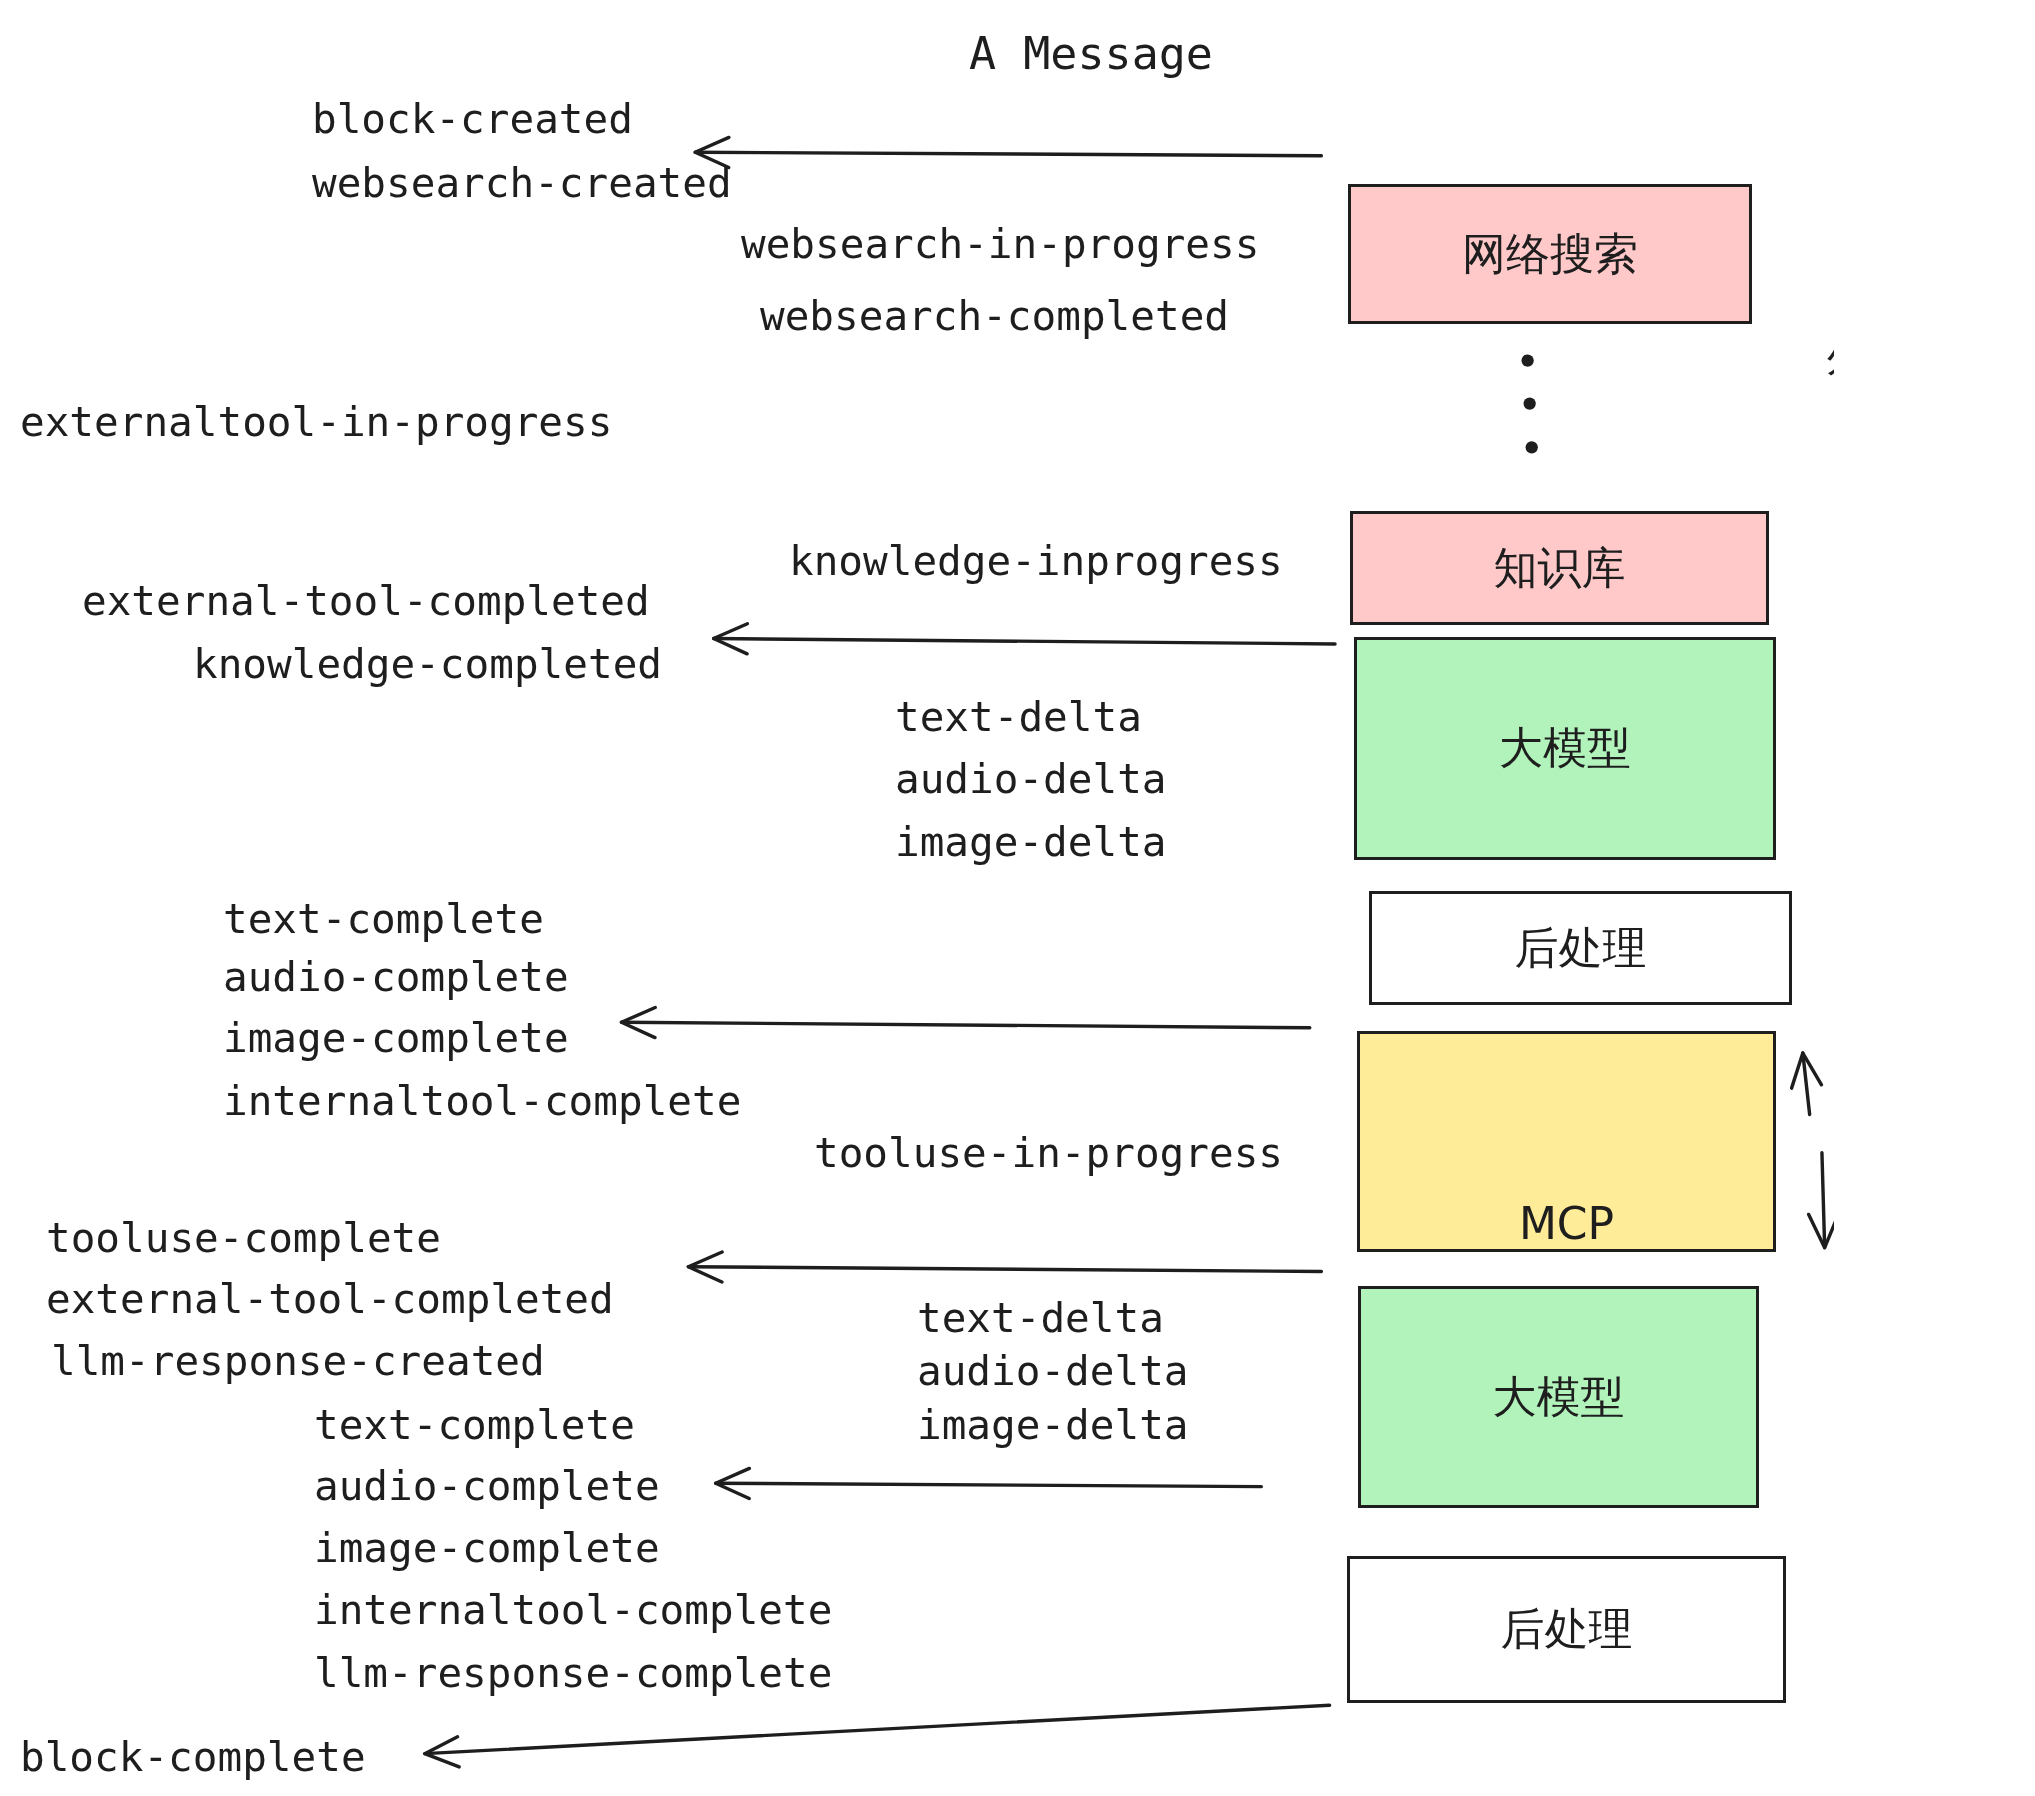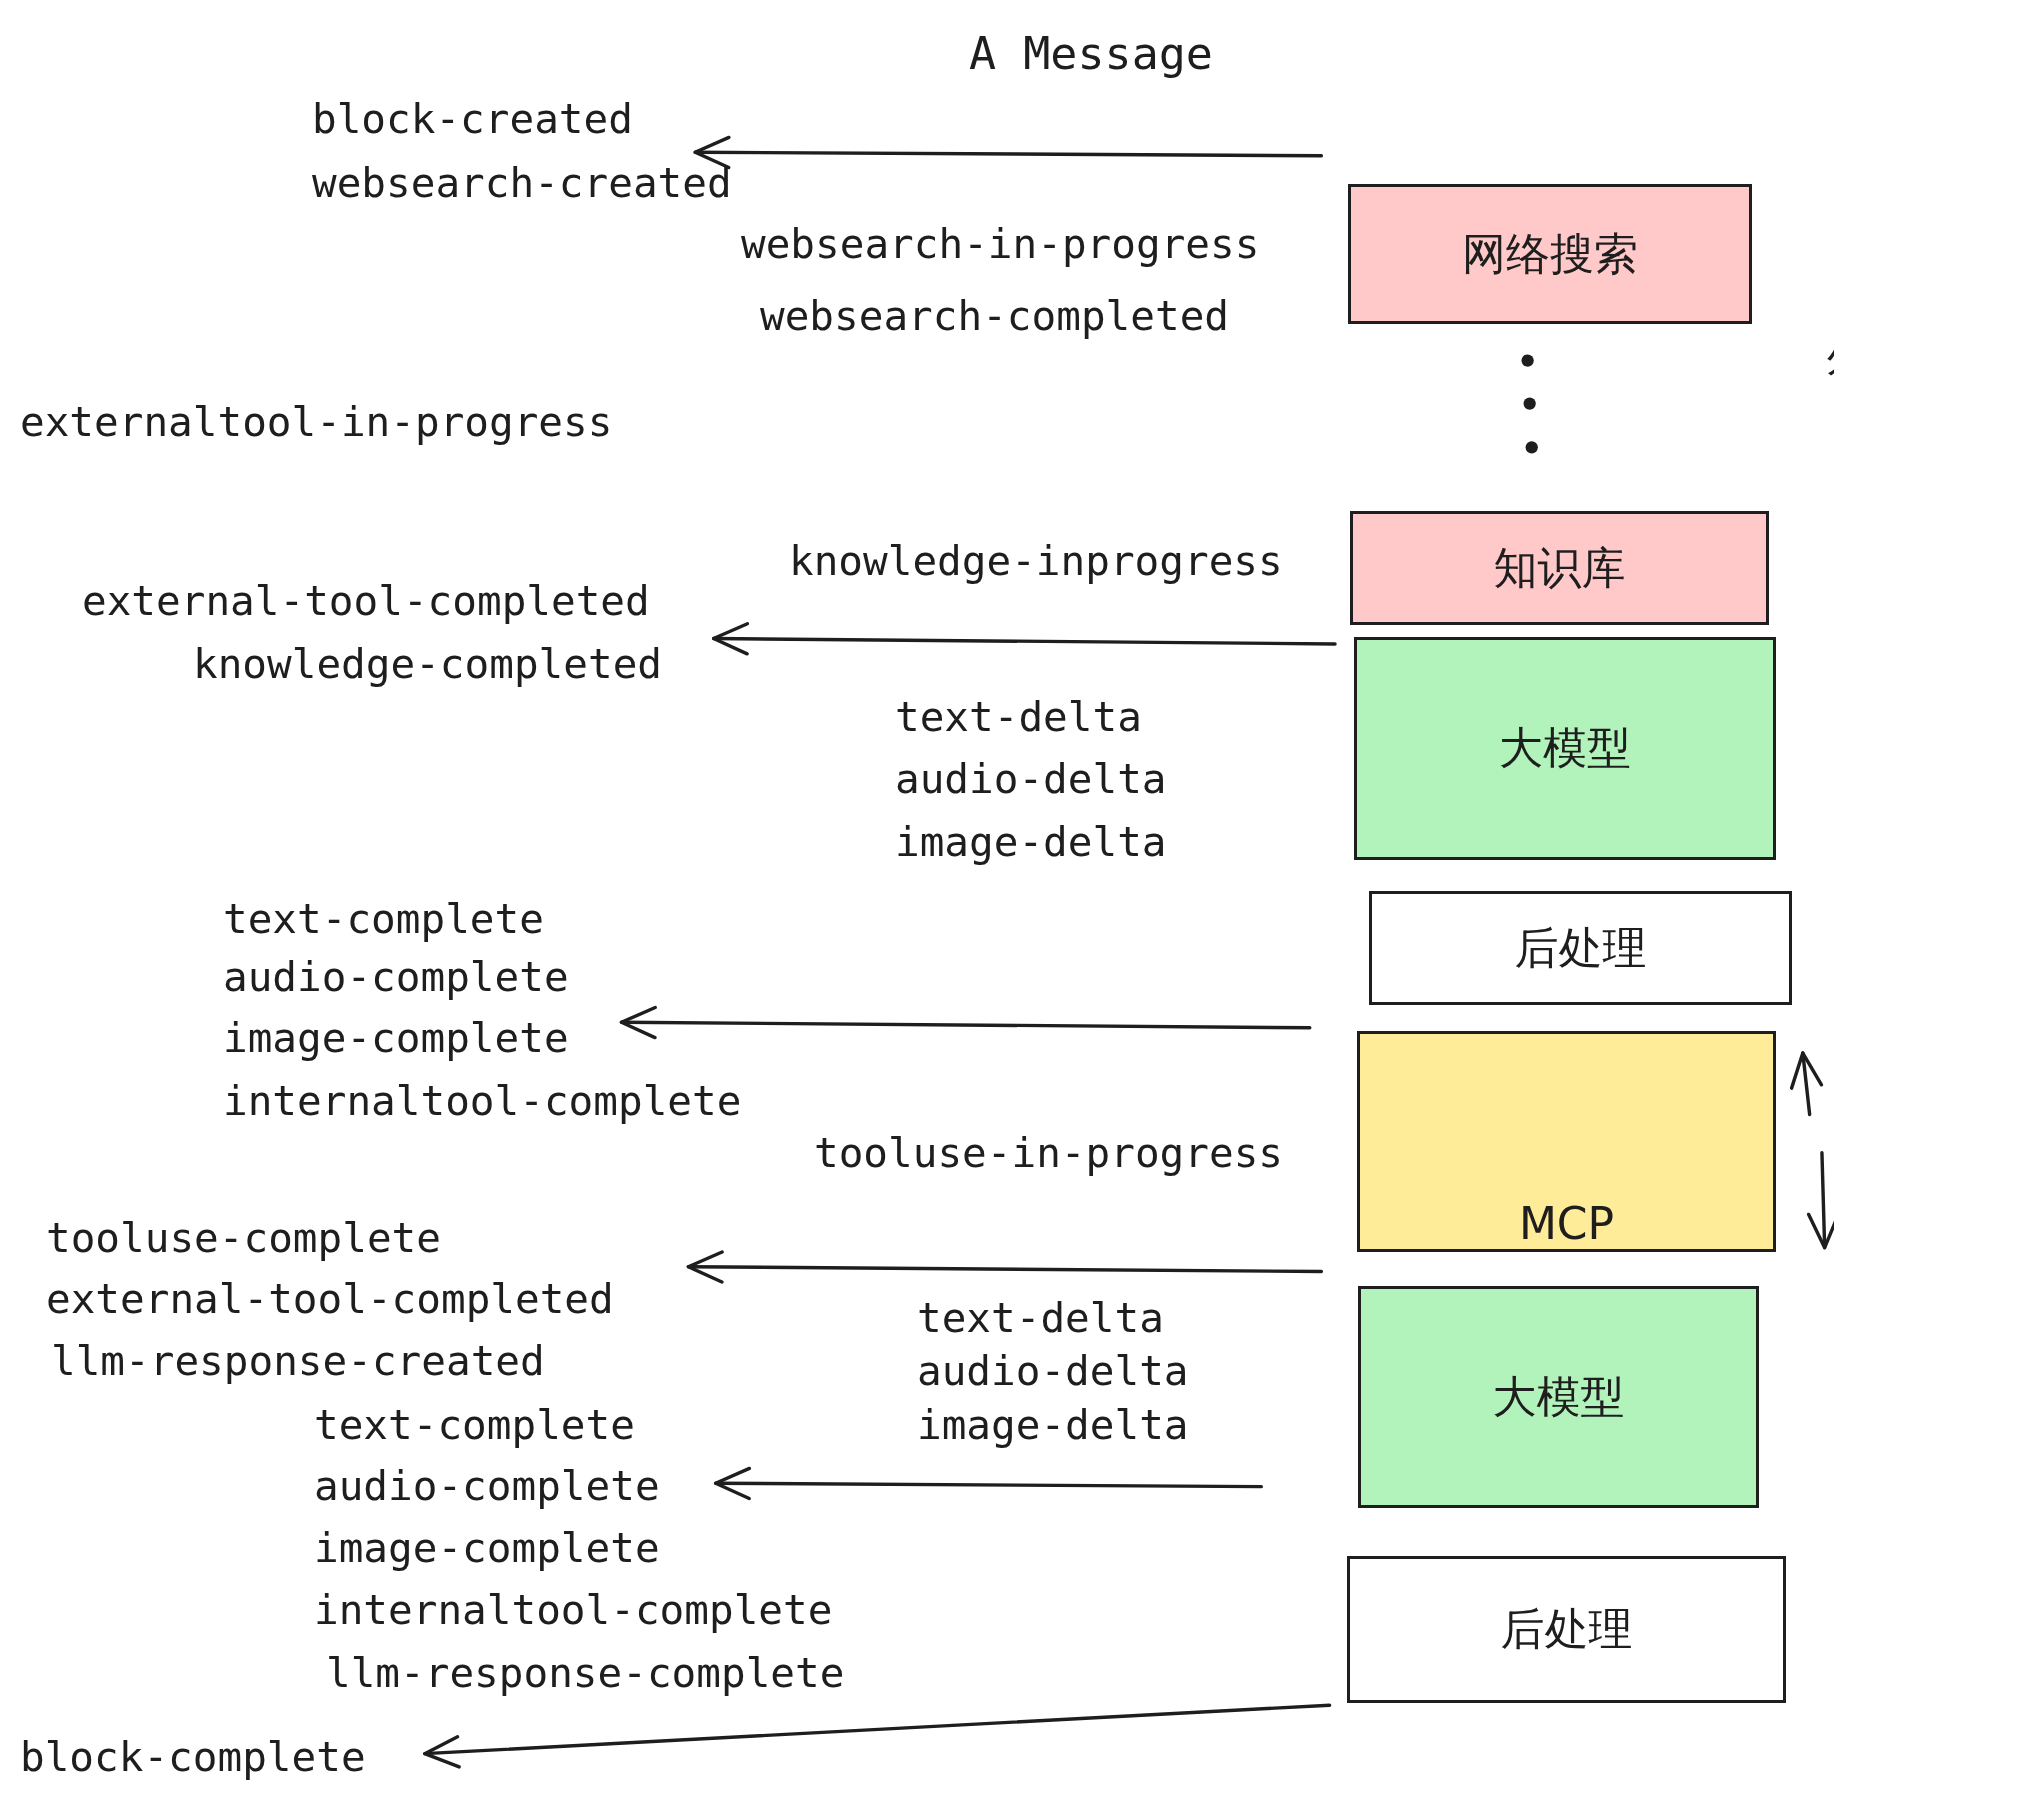--- a/index.html
+++ b/index.html
@@ -116,21 +116,21 @@
       <div class="event" style="left: 46px; top: 1238px;">tooluse-complete</div>
       <div class="event" style="left: 46px; top: 1299px;">external-tool-completed</div>
       <div class="event" style="left: 51px; top: 1361px;">llm-response-created</div>
       <div class="event" style="left: 917px; top: 1318px;">text-delta</div>
       <div class="event" style="left: 917px; top: 1371px;">audio-delta</div>
       <div class="event" style="left: 917px; top: 1425px;">image-delta</div>
       <div class="event" style="left: 314px; top: 1425px;">text-complete</div>
       <div class="event" style="left: 314px; top: 1486px;">audio-complete</div>
       <div class="event" style="left: 314px; top: 1548px;">image-complete</div>
       <div class="event" style="left: 314px; top: 1610px;">internaltool-complete</div>
-      <div class="event" style="left: 314px; top: 1673px; margin-left: 12px;">llm-response-complete</div>
+      <div class="event" style="left: 314px; top: 1673px;">llm-response-complete</div>
       <div class="event" style="left: 20px; top: 1757px;">block-complete</div>
     </div>
   <div id="boxes-layer">
       <div class="flow-box" style="left: 1348px; top: 172px; width: 404px; height: 140px; background: rgb(255, 201, 201); margin-top: 12px;">
         <span class="box-label">网络搜索</span>
       </div>
       <div class="flow-box" style="left: 1350px; top: 511px; width: 419px; height: 114px; background: rgb(255, 201, 201);">
         <span class="box-label">知识库</span>
       </div>
       <div class="flow-box" style="left: 1354px; top: 637px; width: 422px; height: 223px; background: rgb(178, 242, 187);">

